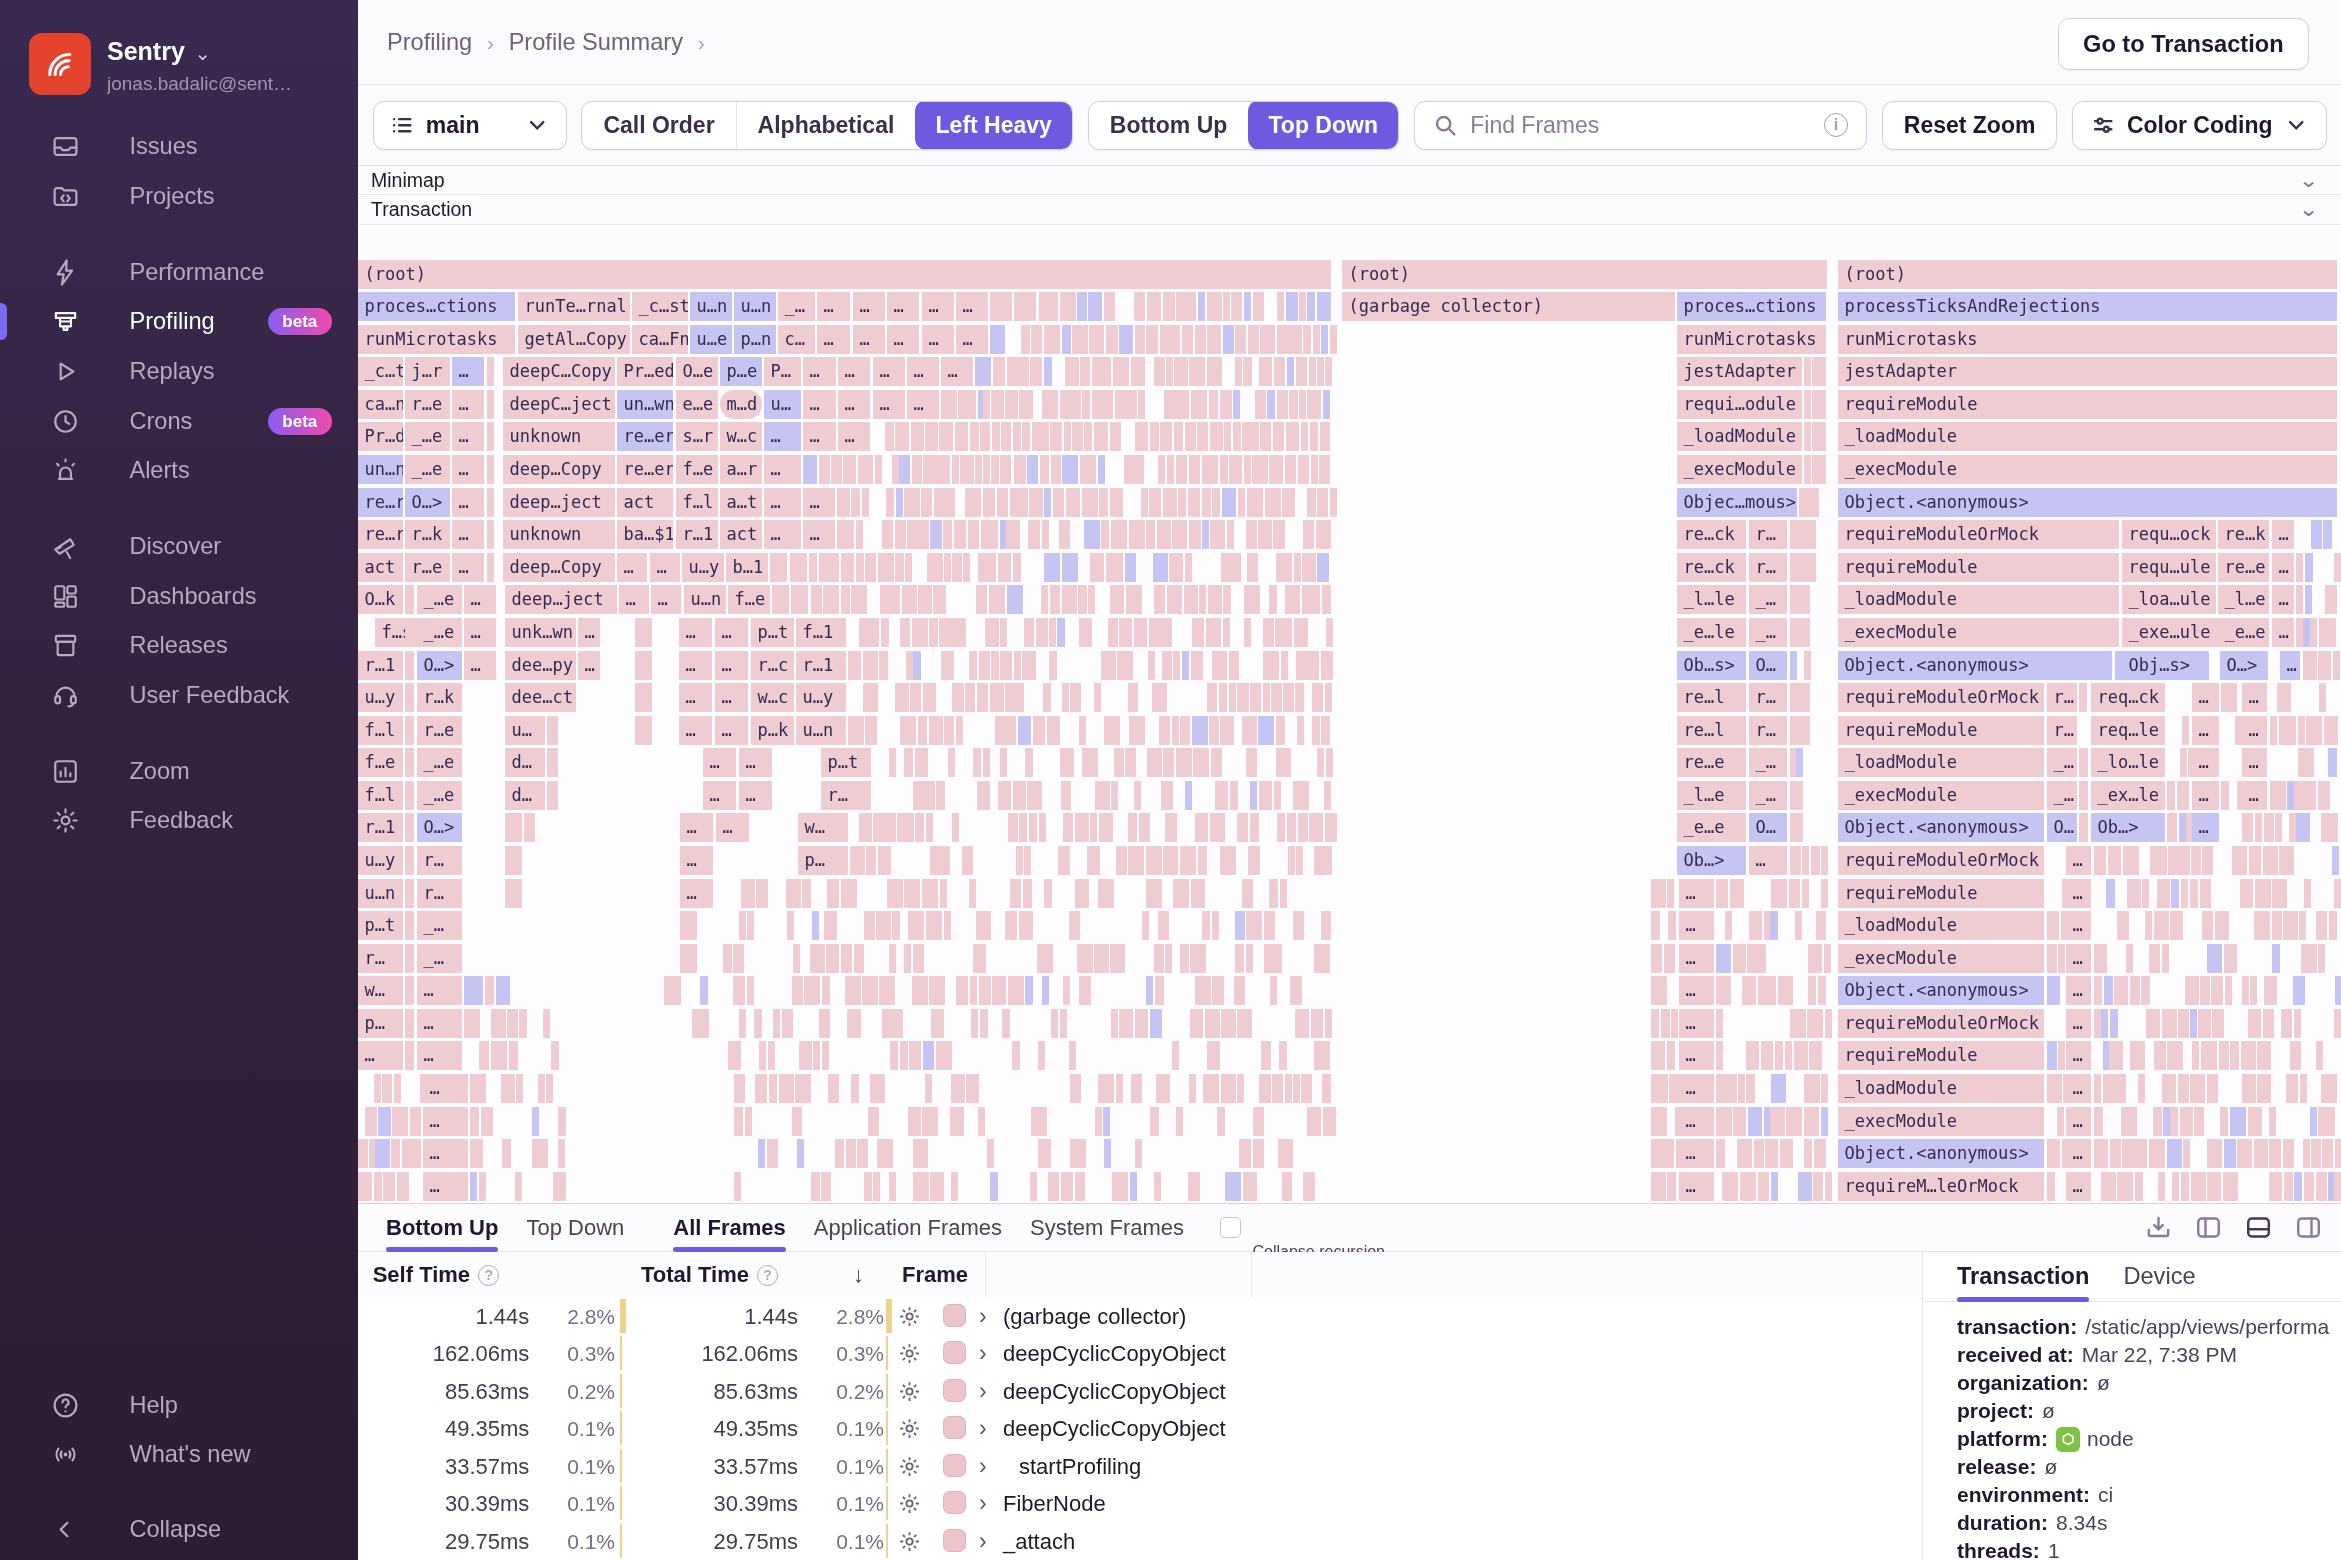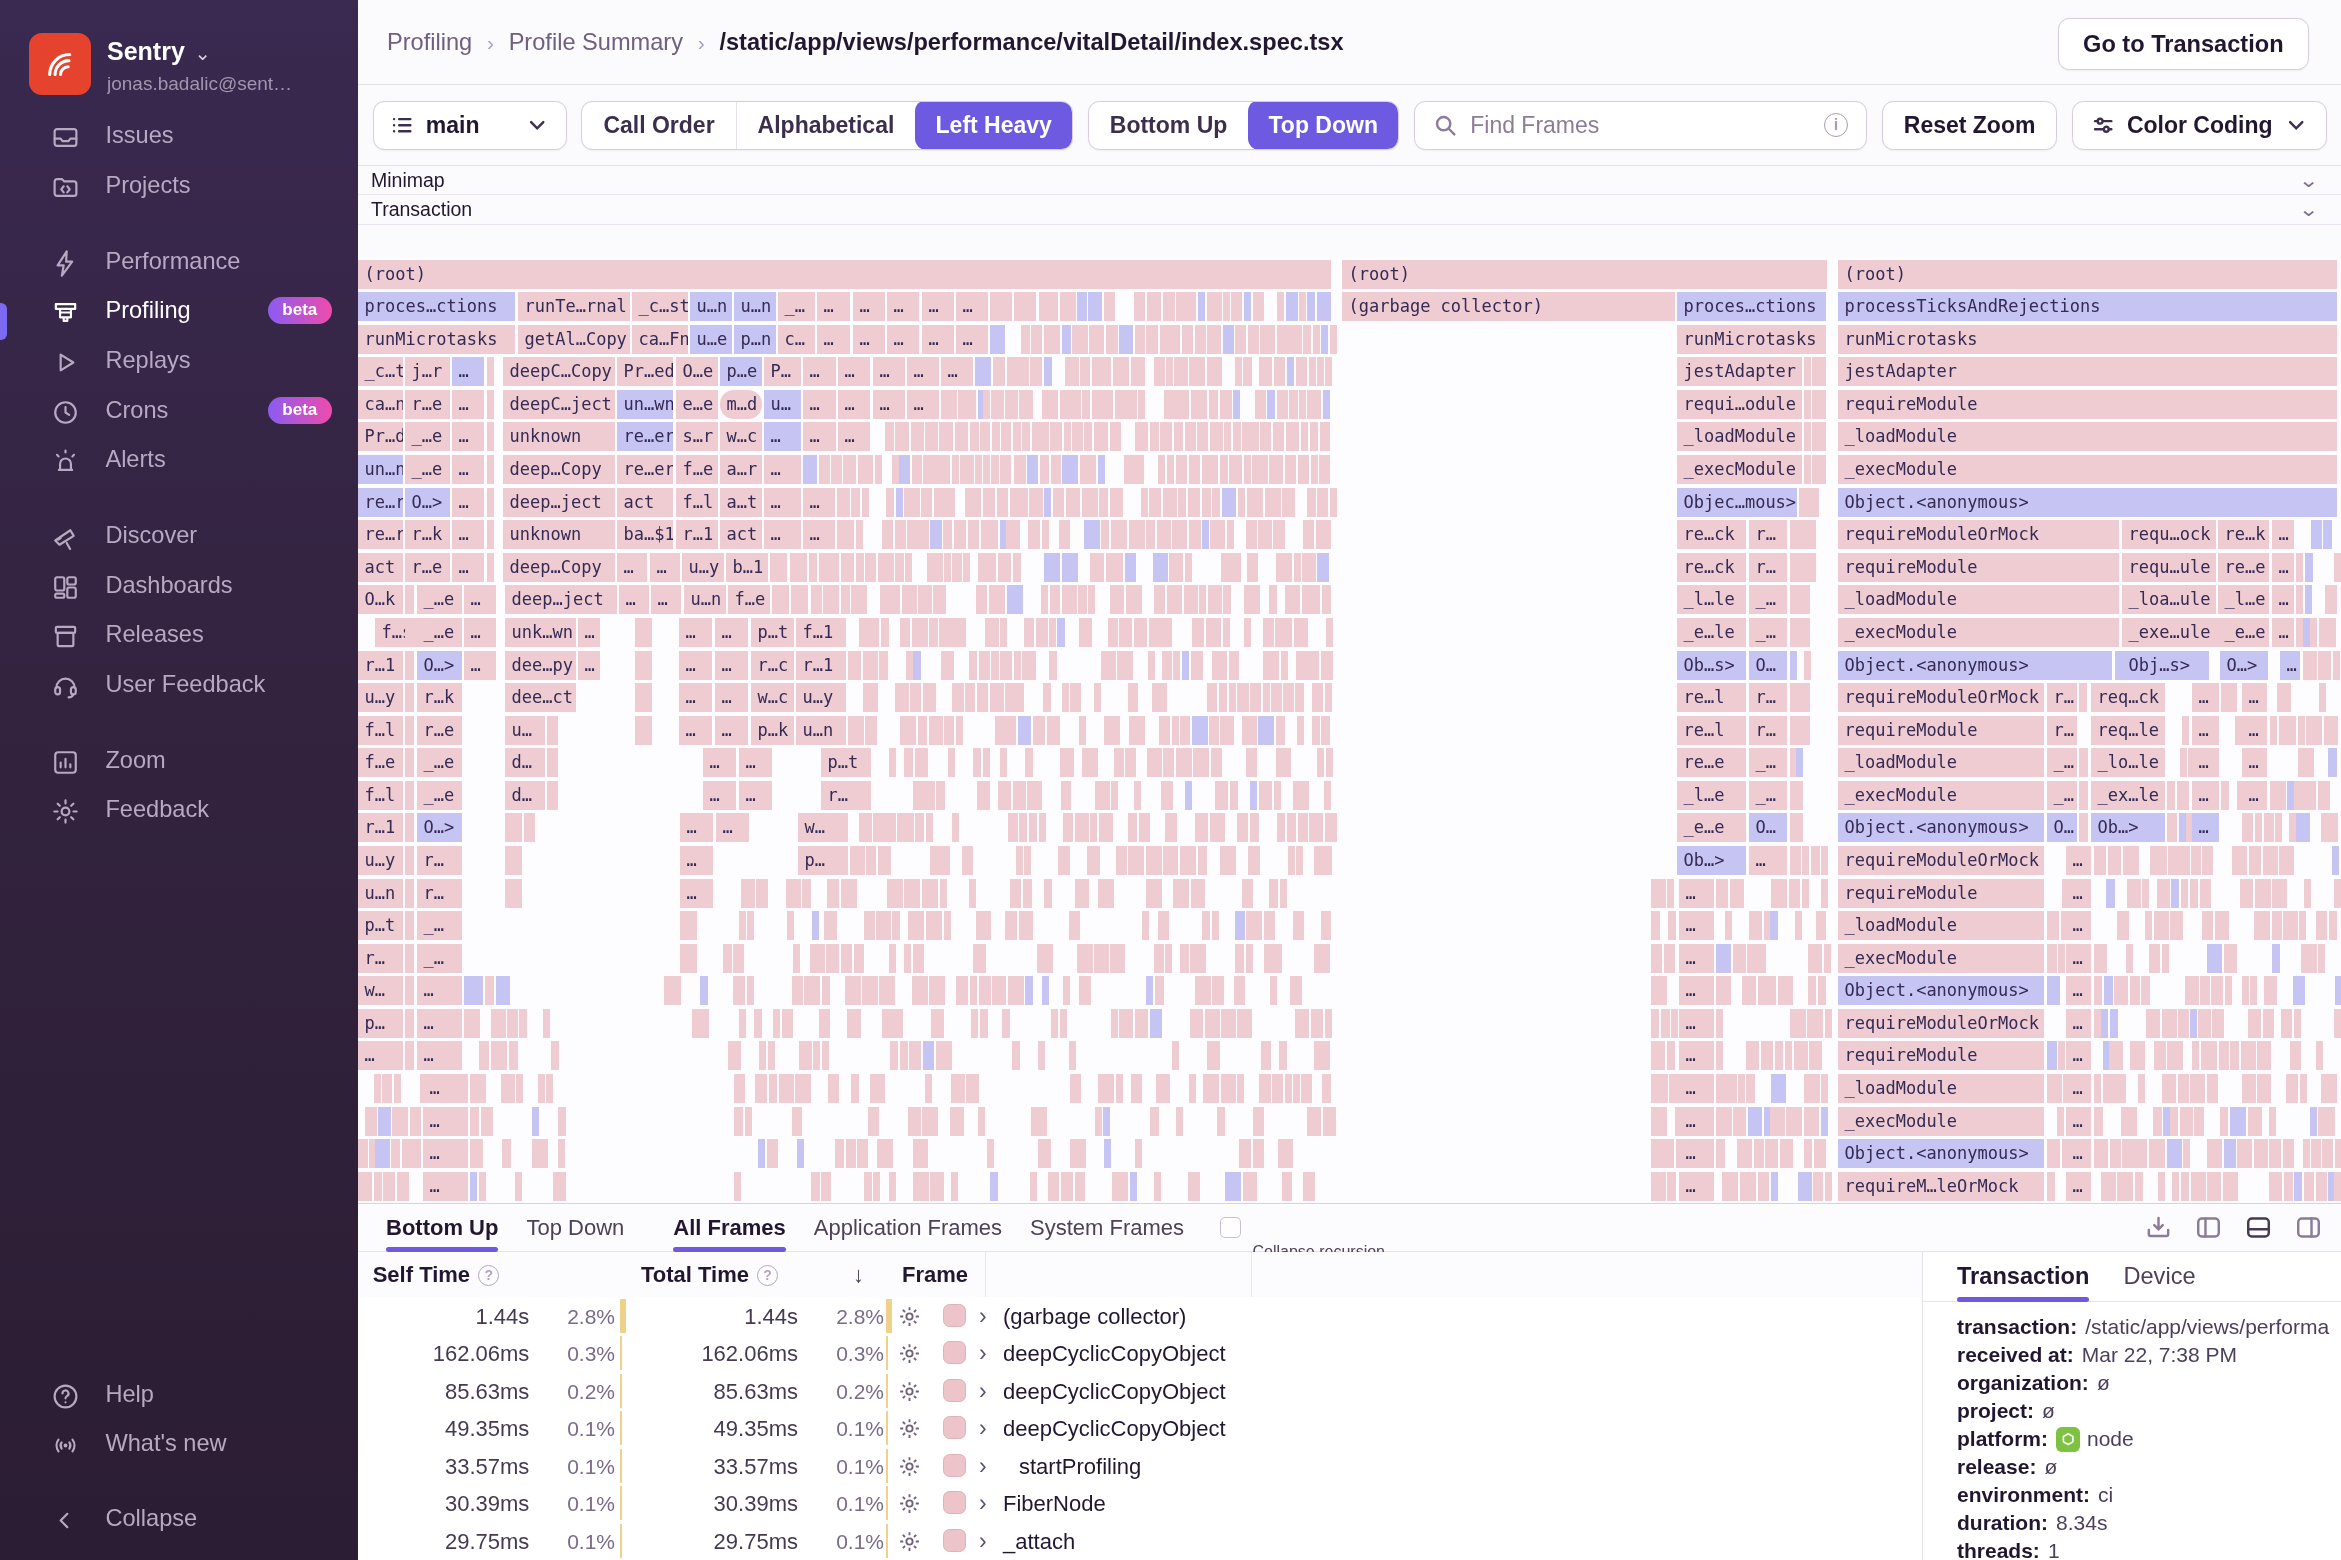--- a/index.html
+++ b/index.html
@@ -9,22 +9,22 @@
 
   
   #sidebar { position:absolute; left:0; top:0; width:358px; height:1560px;
     background:linear-gradient(180deg,#3a2950 0%,#33233f 45%,#2b1d33 100%); color:#b7a9c2; }
   .logo-box { position:absolute; left:29px; top:33px; width:62px; height:62px; border-radius:13px;
     background:#e5432e; display:flex; align-items:center; justify-content:center; }
   .org-name { position:absolute; left:107px; top:37px; font-size:25px; font-weight:700; color:#fff; }
   .org-caret { font-size:19.5px; color:#d9cfe2; margin-left:9.8px; font-weight:400; }
   .org-email { position:absolute; left:107px; top:73px; font-size:19px; color:#a394ae; width:228px;
     white-space:nowrap; overflow:hidden; }
-  .nav-item { position:absolute; left:0; width:358px; height:49px; display:flex; align-items:flex-start;
-    cursor:pointer; }
+  .nav-item { position:absolute; left:0; width:358px; height:49px; display:flex; align-items:center;
+    cursor:pointer;gap:24px; }
   .nav-item .nicon { width:31px; height:31px; margin-left:50px; flex:0 0 31px; display:flex;
     align-items:center; justify-content:center; }
   .nav-item .nlabel { margin-left:24.4px; font-size:23.6px; color:#b7a9c2; }
   .nav-item.active .nlabel { color:#ffffff; font-weight:500; }
   .nav-item.active .nicon svg { stroke:#ffffff; }
   .nav-item .nicon svg { stroke:#b7a9c2; fill:none; stroke-width:1.8; stroke-linecap:round; stroke-linejoin:round; width:29px; height:29px; }
   .active-pill { position:absolute; left:-4.9px; top:5.7px; width:11.4px; height:37px; border-radius:6.5px; background:#7c6bf2; }
   .beta-badge { margin-left:auto; margin-right:26px; font-size:17px; font-weight:700; color:#fff;
     background:linear-gradient(90deg,#8b5cf1,#ef4bab); border-radius:14.7px; padding:3.3px 14.7px; }
 
@@ -292,21 +292,20 @@
         </div>
       </div>
   </nav>
 
   <div id="header">
     <div id="breadcrumb">
         <span class="crumb">Profiling</span>
         <span class="crumb-sep">›</span>
         <span class="crumb">Profile Summary</span>
         <span class="crumb-sep">›</span>
-        <span class="crumb-current">/static/app/views/performance/vitalDetail/index.spec.tsx</span>
       </div>
     <div id="go-btn">Go to Transaction</div>
   </div>
 
   <div id="toolbar">
     <div class="tb" id="thread-select">
       <svg class="tbicon" viewBox="0 0 24 24">
         <path d="M9 6h11M9 12h11M9 18h11"></path>
           <path d="M4 6h.01M4 12h.01M4 18h.01"></path>
       </svg>

